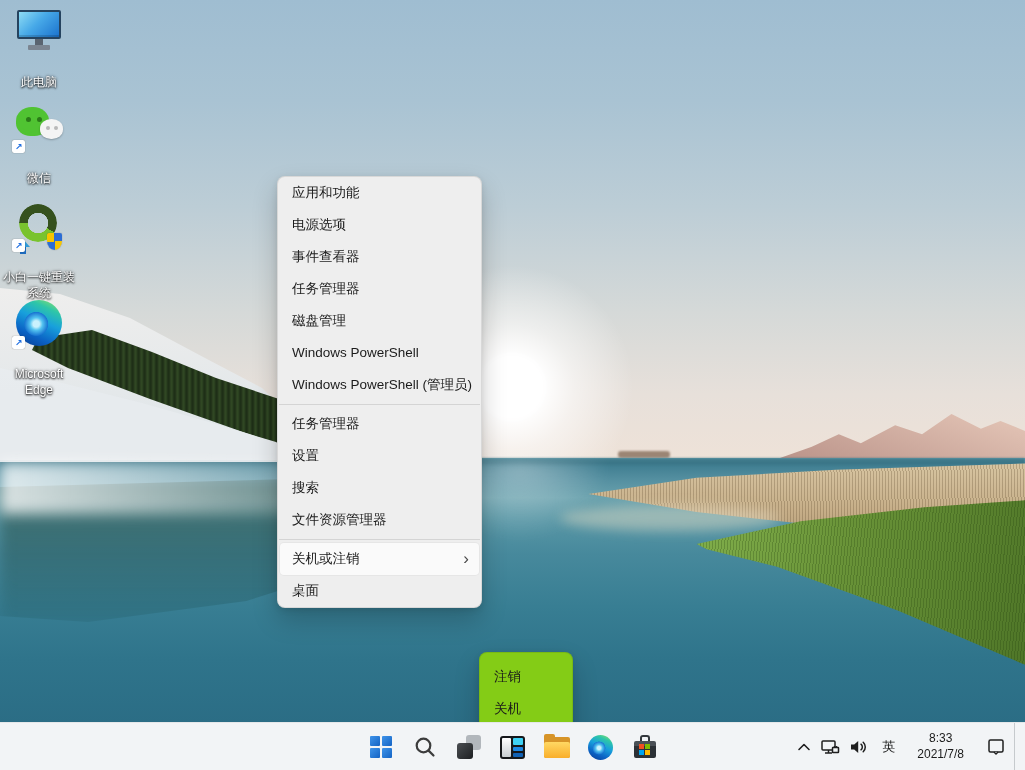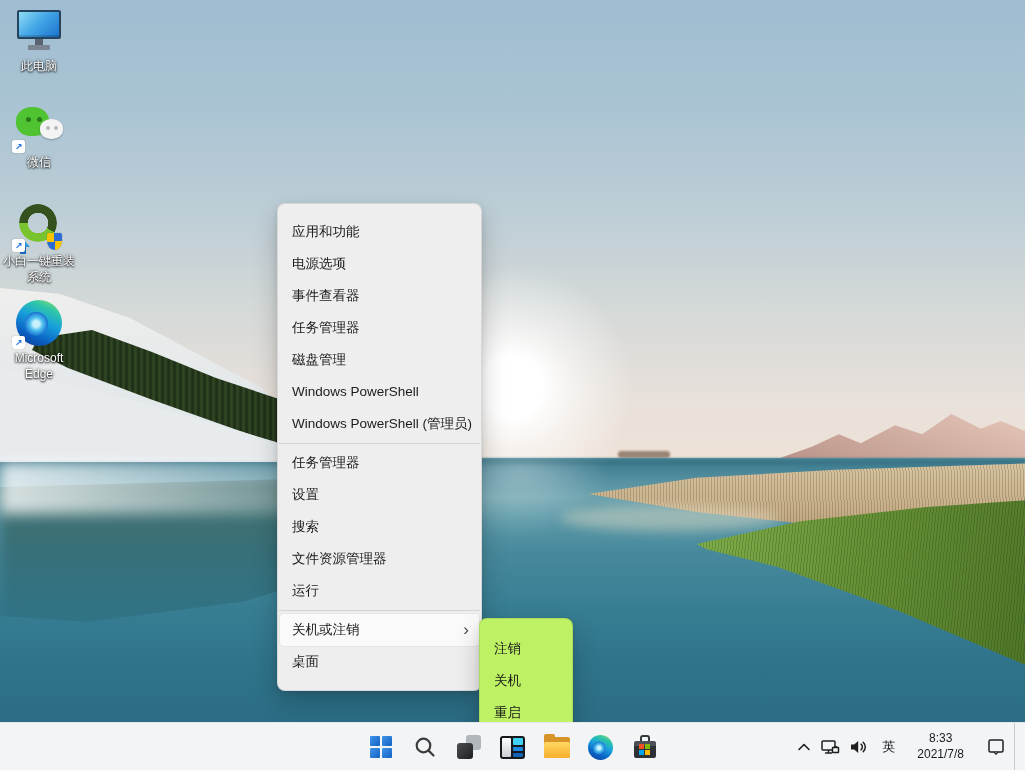--- a/index.html
+++ b/index.html
@@ -52,21 +52,21 @@
   .reed-refl { left:560px; top:505px; width:220px; height:26px; border-radius:50%;
     background:rgba(232,224,200,.45); filter:blur(6px); }
   .grass { left:690px; top:495px; width:335px; height:175px;
     clip-path:polygon(2% 28%,33% 15%,70% 7%,100% 3%,100% 97%,62% 66%,26% 41%,5% 31%);
     background:linear-gradient(105deg,#83b14d 0%,#699338 45%,#4f7628 100%); }
   .grass::after { content:""; position:absolute; inset:0;
     background:repeating-linear-gradient(96deg,rgba(30,60,10,.25) 0 1px,transparent 1px 3px); }
 
   
   .dicon { position:absolute; left:0; width:78px; display:flex; flex-direction:column;
-    align-items:center; cursor:default; }
+    align-items:center; cursor:default;gap:16px; }
   .dicon .art { position:relative; width:50px; height:48px; }
   .dicon .lbl { margin-top:3px; color:#fff; font-size:12px; line-height:1.3; text-align:center;
     text-shadow:0 1px 2px rgba(0,0,0,.95),0 0 3px rgba(0,0,0,.8); white-space:nowrap; }
   .shortcut { position:absolute; left:-2px; bottom:-1px; width:13px; height:13px; background:#fff;
     border-radius:2px; box-shadow:0 0 1px rgba(0,0,0,.55); display:grid; place-items:center;
     font-size:9px; font-weight:bold; color:#1f6fe0; }
   
   .pc-screen { position:absolute; left:3px; top:2px; width:44px; height:29px; border-radius:2px;
     background:linear-gradient(135deg,#8edcf4 0%,#47a9e8 45%,#1b72cd 100%);
     border:2px solid #25435f; box-shadow:inset 0 -2px 0 rgba(0,0,0,.15); }
@@ -98,31 +98,31 @@
     background:conic-gradient(#2b6cd4 0 25%,#f5c400 0 50%,#2b6cd4 0 75%,#f5c400 0 100%);
     box-shadow:0 0 1px rgba(0,0,0,.5); }
   
   .edge-ball { border-radius:50%;
     background:
       radial-gradient(circle at 44% 52%, #c9f1fd 0 9%, #53c3f0 18%, #1a76d2 33%, rgba(0,0,0,0) 35%),
       linear-gradient(205deg,#8fe06c 4%,#2ec6a8 22%,#18a0dc 45%,#0b63c5 72%,#0a3f96 96%); }
   .dicon .edge-ball { position:absolute; left:2px; top:0; width:46px; height:46px; }
 
   
-  .winx { position:absolute; left:277px; top:203px; width:205px; background:#eeeeee;
-    border:1px solid rgba(0,0,0,.09); border-radius:8px; padding:12px 0;
+  .winx { position:absolute; left:277px; top:176px; width:205px; background:#eeeeee;
+    border:1px solid rgba(0,0,0,.09); border-radius:8px; padding:0 0;
     box-shadow:0 12px 26px rgba(0,0,0,.20),0 2px 6px rgba(0,0,0,.10);
     font-size:13.5px; color:#1b1b1b; z-index:5; }
   .mi { height:32px; line-height:32px; padding:0 12px; margin:0 2px; border-radius:4px;
     white-space:nowrap; position:relative; cursor:default; }
   .mi.active { background:#fafafa; box-shadow:0 0 0 1px rgba(0,0,0,.03); }
   .sub-arrow { position:absolute; right:10px; top:0; font-size:17px; color:#4a4a4a; }
   .sep { height:1px; background:#d4d4d4; margin:3px 1px; }
-  .submenu { position:absolute; left:479px; top:618px; width:94px; background:#bef264;
-    border:1px solid rgba(0,0,0,.09); border-radius:8px; padding:14px 0;
+  .submenu { position:absolute; left:479px; top:652px; width:94px; background:#84cc16;
+    border:1px solid rgba(0,0,0,.09); border-radius:8px; padding:8px 0;
     box-shadow:0 12px 26px rgba(0,0,0,.20),0 2px 6px rgba(0,0,0,.10);
     font-size:13.5px; color:#1b1b1b; z-index:6; }
 
   
   .taskbar { position:absolute; left:0; bottom:0; width:1025px; height:48px; background:#f2f4f6;
     border-top:1px solid rgba(0,0,0,.05); z-index:10; }
   .tb-center { position:absolute; left:50%; top:0; height:48px; transform:translateX(-50%);
     display:flex; align-items:center; gap:4px; }
   .tb-btn { width:40px; height:40px; border-radius:5px; display:grid; place-items:center; cursor:pointer; }
   
@@ -240,21 +240,20 @@
     <div class="mi">事件查看器</div>
     <div class="mi">任务管理器</div>
     <div class="mi">磁盘管理</div>
     <div class="mi">Windows PowerShell</div>
     <div class="mi">Windows PowerShell (管理员)</div>
     <div class="sep"></div>
     <div class="mi">任务管理器</div>
     <div class="mi">设置</div>
     <div class="mi">搜索</div>
     <div class="mi">文件资源管理器</div>
-    <div class="mi">运行</div>
     <div class="sep"></div>
     <div class="mi active">
       <span>关机或注销</span>
       <span class="sub-arrow">›</span>
     </div>
     <div class="mi">桌面</div>
   </div>
 
   <div class="submenu">
     <div class="mi">注销</div>

